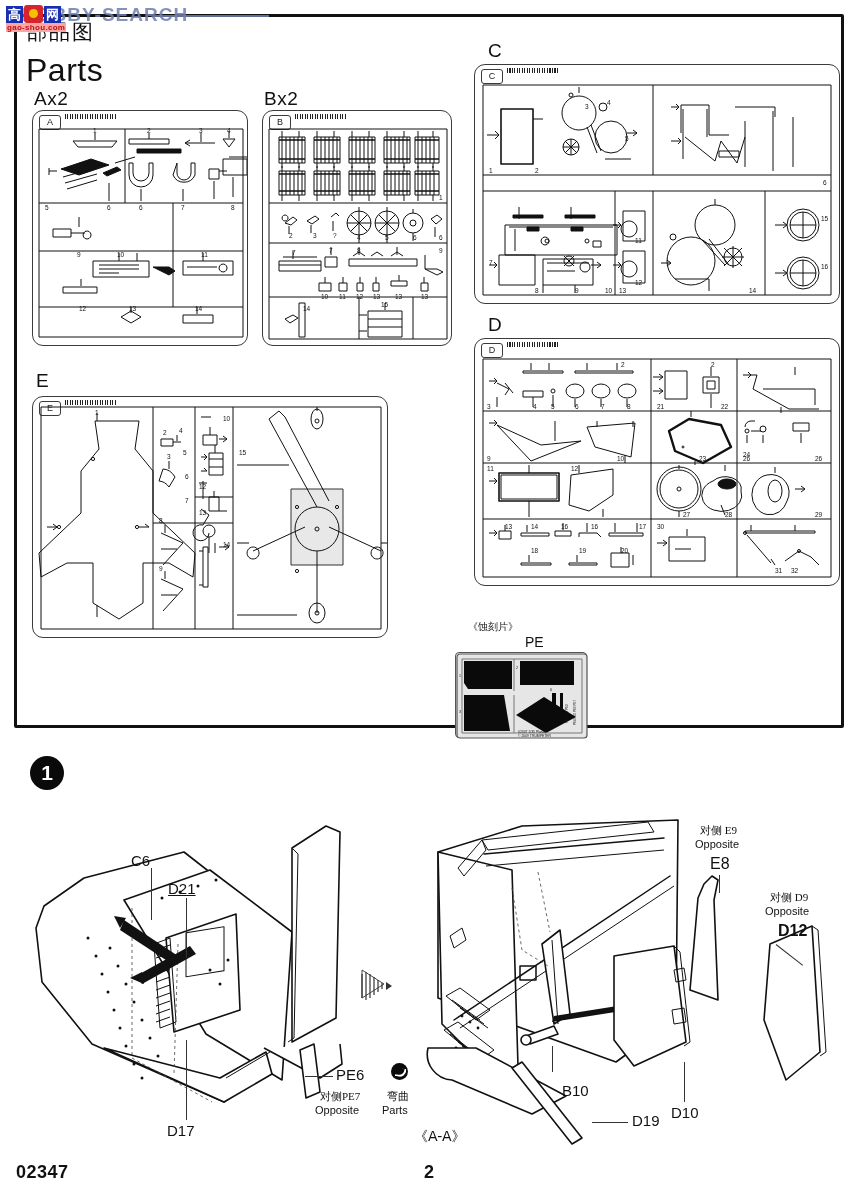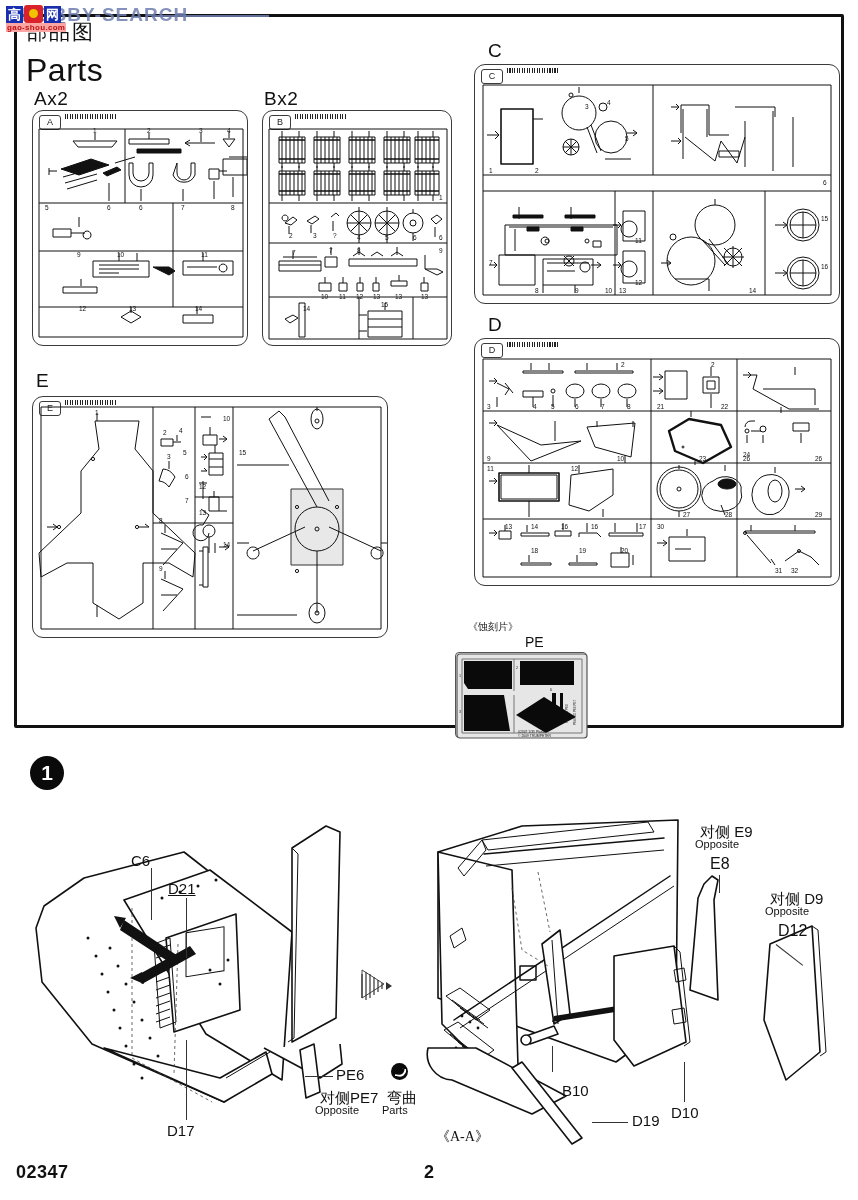--- a/index.html
+++ b/index.html
@@ -78,21 +78,21 @@
     position:absolute;border:1.4px solid #555;background:#efefef;box-sizing:border-box;
   }
 
   
   .step-badge{
     position:absolute;width:34px;height:34px;border-radius:50%;background:#0a0a0a;
     color:#fff;font-size:21px;line-height:34px;text-align:center;font-weight:bold;
   }
 
   .cal{position:absolute;font-size:15px;white-space:nowrap;}
-  .cal.cn{font-size:15px;font-family:Liberation Sans, sans-serif;}
+  .cal.cn{font-size:11px;font-family:Liberation Serif, serif;}
   .cal.en{font-size:11px;}
   .cal.big{font-size:16px;}
   .lead{position:absolute;background:#333;}
   .lead.h{height:1px;}
   .lead.v{width:1px;}
 
   .bend-dot{
     position:absolute;width:17px;height:17px;border-radius:50%;background:#0a0a0a;
   }
   .bend-dot::after{
@@ -985,21 +985,21 @@
   <div class="lead v" style="left:684px;top:1062px;height:40px;"></div>
   <div class="cal" style="left:671px;top:1104px;">D10</div>
 
   <div class="cal cn" style="left:700px;top:823px;">对侧 E9</div>
   <div class="cal en" style="left:695px;top:838px;">Opposite</div>
   <div class="cal big" style="left:710px;top:855px;">E8</div>
   <div class="lead v" style="left:719px;top:875px;height:18px;"></div>
 
   <div class="cal cn" style="left:770px;top:890px;">对侧 D9</div>
   <div class="cal en" style="left:765px;top:905px;">Opposite</div>
-  <div class="cal big" style="left:778px;top:922px;">D12</div>
+  <div class="cal big" style="left:778px;top:922px;font-weight:bold;">D12</div>
   <div class="lead" style="left:776px;top:944px;width:34px;height:1px;background:#333;transform:rotate(38deg);transform-origin:left center;"></div>
 
-  <div class="section-mark" style="left:436px;top:1128px;font-family:Liberation Serif, serif;">《A-A》</div>
+  <div class="section-mark" style="left:414px;top:1128px;">《A-A》</div>
 
   <div class="foot-left">02347</div>
   <div class="foot-page">2</div>
 
 </div>
 
 </body></html>

